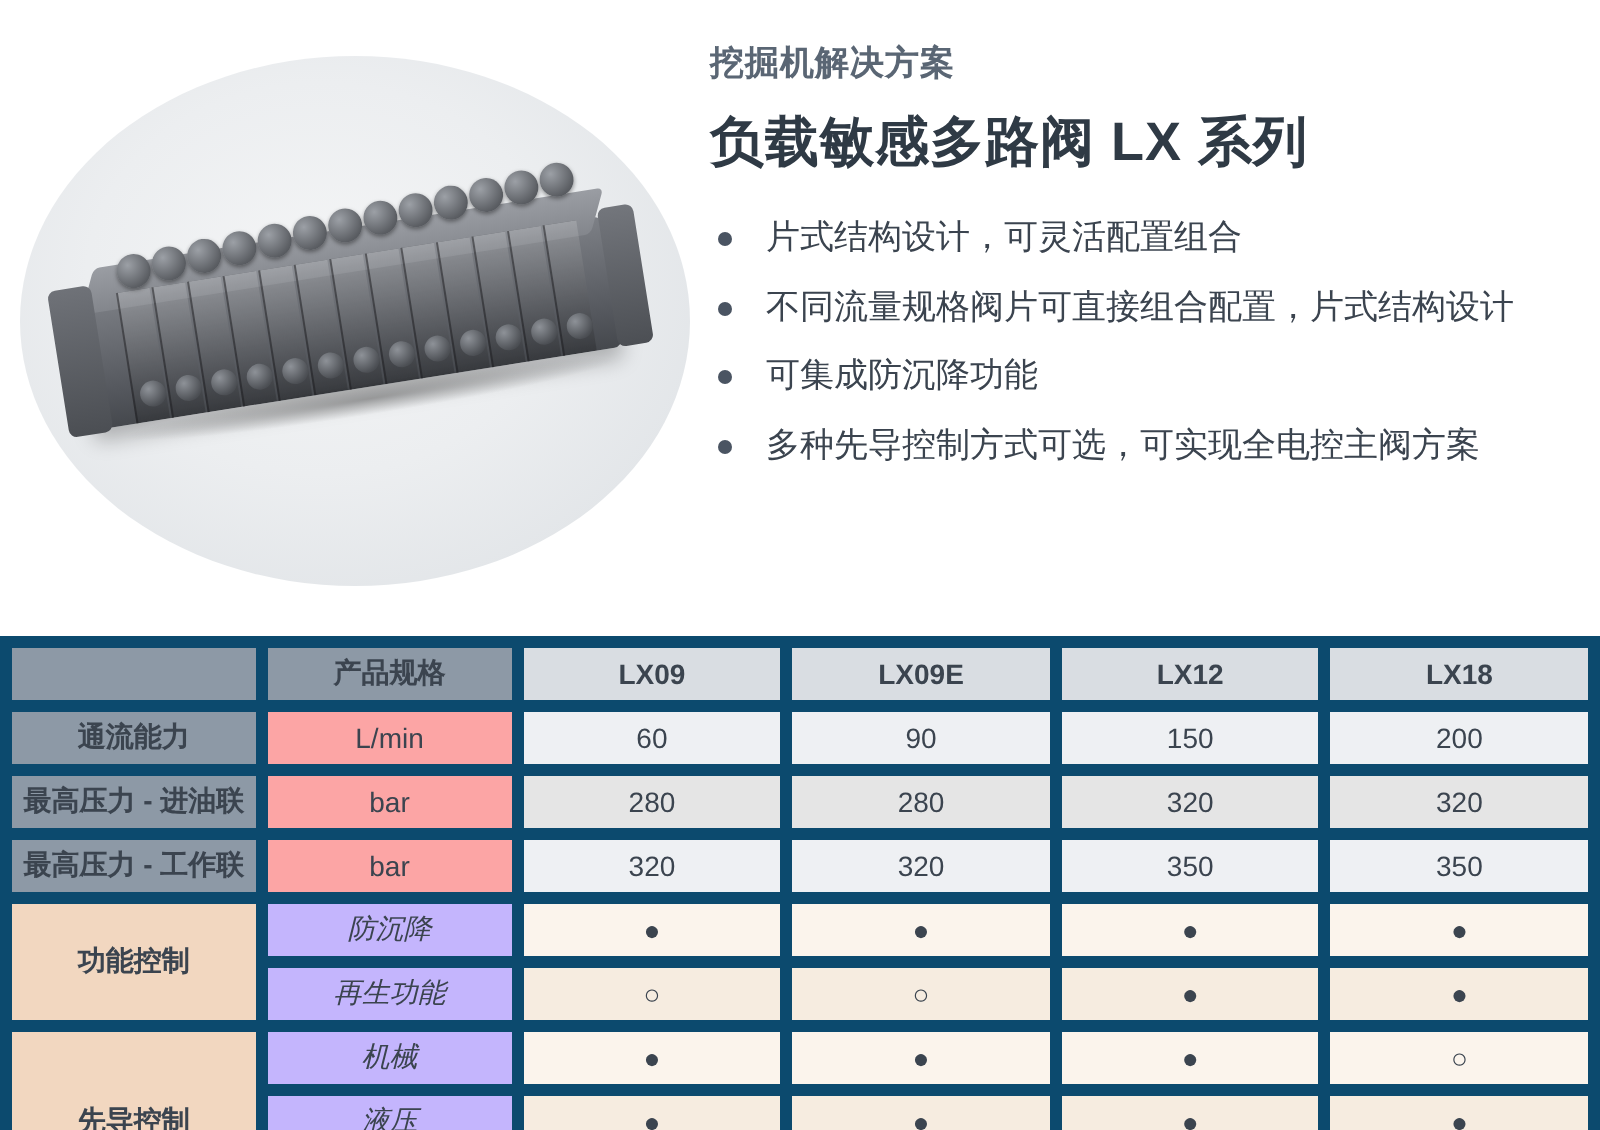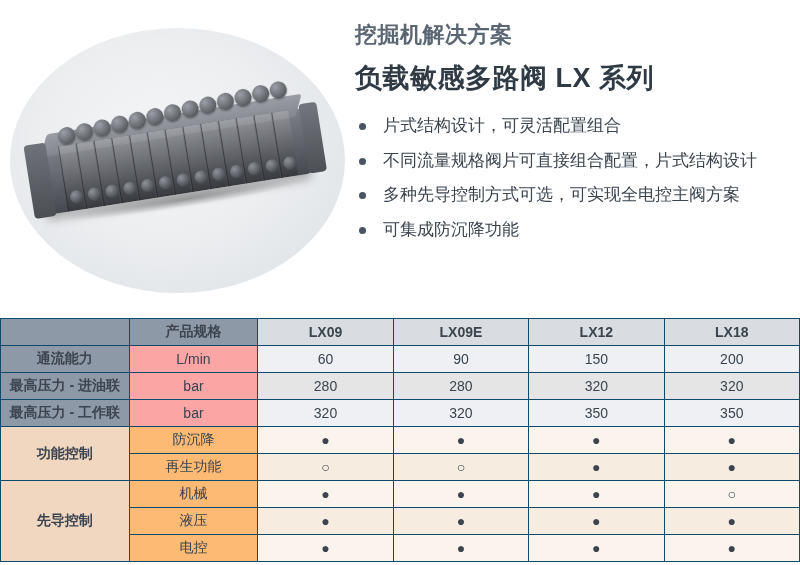--- a/index.html
+++ b/index.html
@@ -82,21 +82,21 @@
     position:absolute;left:26px;top:104px;width:250px;height:16px;
     background:radial-gradient(ellipse at center, rgba(0,0,0,.28), rgba(0,0,0,0) 70%);
   }
 
   .text-col{
     flex:1 1 auto;
     padding:16px 14px 0 0;
   }
   .eyebrow{
     color:#5a6674;
-    font-size:22px;
+    font-size:17px;
     font-weight:bold;
     letter-spacing:.5px;
     margin:4px 0 10px 0;
   }
   .headline{
     color:#2f3a45;
     font-size:27px;
     font-weight:bold;
     letter-spacing:.5px;
     margin:0 0 18px 0;
@@ -128,21 +128,21 @@
     table-layout:fixed;
   }
   .spec-table col.c1{width:95px;}
   .spec-table col.c2{width:95px;}
   .spec-table col.c3{width:100px;}
   .spec-table col.c4{width:100px;}
   .spec-table col.c5{width:100px;}
   .spec-table col.c6{width:100px;}
 
   .spec-table td, .spec-table th{
-    border:1px solid #0c4a6e;
+    border:6px solid #0c4a6e;
     font-size:14px;
     text-align:center;
     vertical-align:middle;
     padding:0;
     height:26px;
     color:#3b444f;
   }
   .hdr-blank{background:#8d99a6;}
   .hdr-label{
     background:#8d99a6;color:#ffffff;font-weight:bold;font-size:15px;
@@ -161,21 +161,21 @@
   .val{
     background:#eef0f3;
   }
   .val.alt{
     background:#e5e5e5;
   }
   .grp-label{
     background:#f2d7c0;color:#4a4034;font-weight:bold;font-size:15px;
   }
   .sub-label{
-    background:#fdba74;color:#4a4034;font-size:14px;
+    background:#c4b5fd;color:#4a4034;font-size:14px;font-style:italic;
   }
   .mark{
     background:#fbf4ec;font-size:15px;color:#3b444f;
   }
   .mark.alt{
     background:#f6ece0;
   }
 </style>
 </head>
 <body>
@@ -246,25 +246,25 @@
         <li>
           <span class="dot"></span>
           <span>片式结构设计，可灵活配置组合</span>
         </li>
         <li>
           <span class="dot"></span>
           <span>不同流量规格阀片可直接组合配置，片式结构设计</span>
         </li>
         <li>
           <span class="dot"></span>
-          <span>多种先导控制方式可选，可实现全电控主阀方案</span>
+          <span>可集成防沉降功能</span>
         </li>
         <li>
           <span class="dot"></span>
-          <span>可集成防沉降功能</span>
+          <span>多种先导控制方式可选，可实现全电控主阀方案</span>
         </li>
       </ul>
     </div>
   </div>
 
   <table class="spec-table">
     <colgroup>
       <col class="c1">
         <col class="c2">
         <col class="c3">

